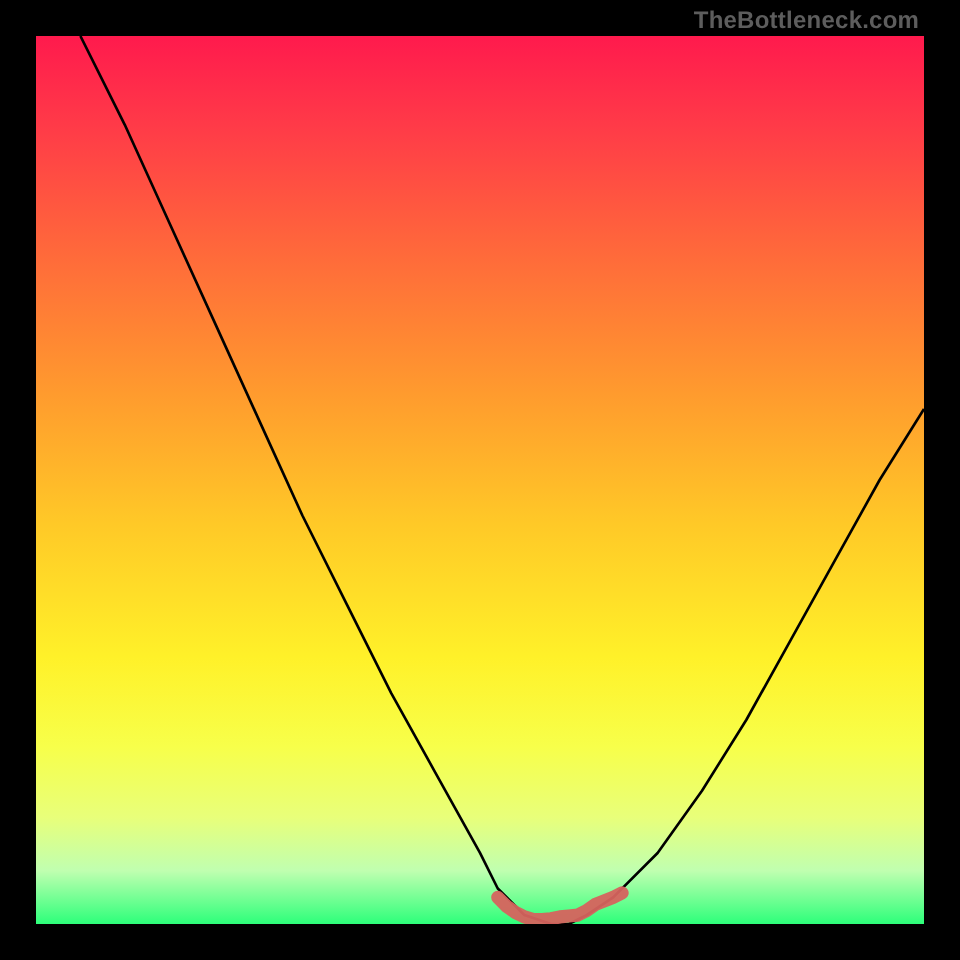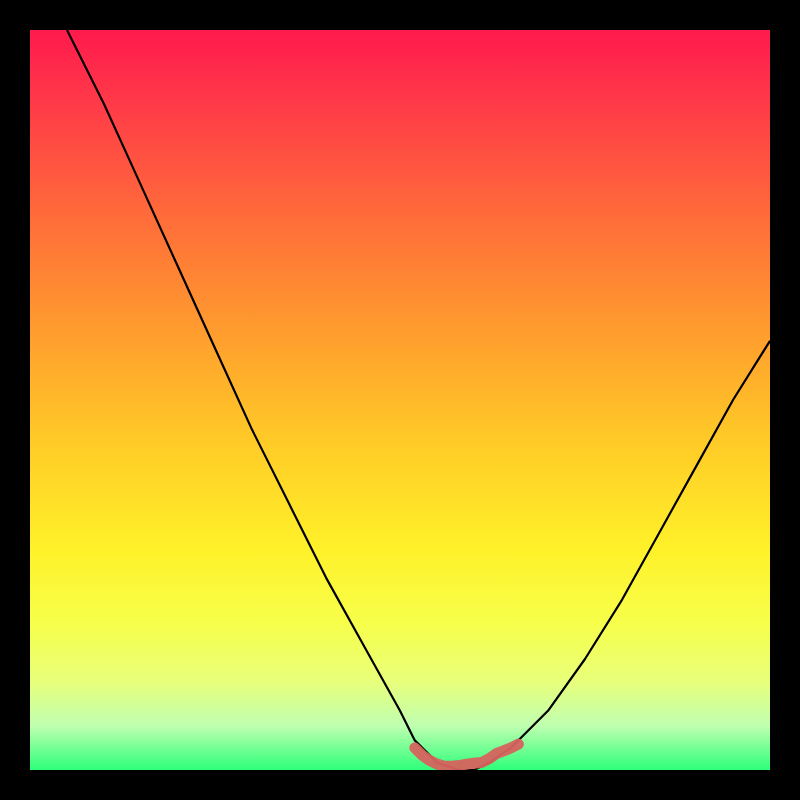--- a/index.html
+++ b/index.html
@@ -54,20 +54,21 @@
   }
   svg {
     position: absolute;
     inset: 0;
   }
 </style>
 </head>
 <body>
 
 <div class="frame">
+  <div class="watermark">TheBottleneck.com</div>
   <div class="plot">
     <div class="gradient"></div>
     <svg id="chart-svg" viewBox="0 0 740 740" preserveAspectRatio="none">
         <path d="M37.0 0.0 L74.0 74.0 L111.0 155.4 L148.0 236.8 L185.0 318.2 L222.0 399.6 L259.0 473.6 L296.0 547.6 L333.0 614.2 L370.0 680.8 L384.8 710.4 L407.0 732.6 L429.2 740.0 L444.0 740.0 L458.8 732.6 L481.0 717.8 L518.0 680.8 L555.0 629.0 L592.0 569.8 L629.0 503.2 L666.0 436.6 L703.0 370.0 L740.0 310.8 " fill="none" stroke="#000000" stroke-width="2.2" stroke-linejoin="round"></path>
         <path d="M384.8 717.8 L392.2 725.2 L399.6 730.4 L407.0 734.1 L414.4 736.3 L421.8 736.3 L429.2 735.6 L436.6 734.1 L444.0 733.3 L451.4 732.6 L458.8 728.9 L466.2 723.7 L473.6 720.8 L481.0 717.8 L488.4 714.1 " fill="none" stroke="#d6635e" stroke-width="11" stroke-linecap="round" stroke-linejoin="round" opacity="0.95"></path>
       </svg>
   </div>
 </div>
 
 </body></html>

